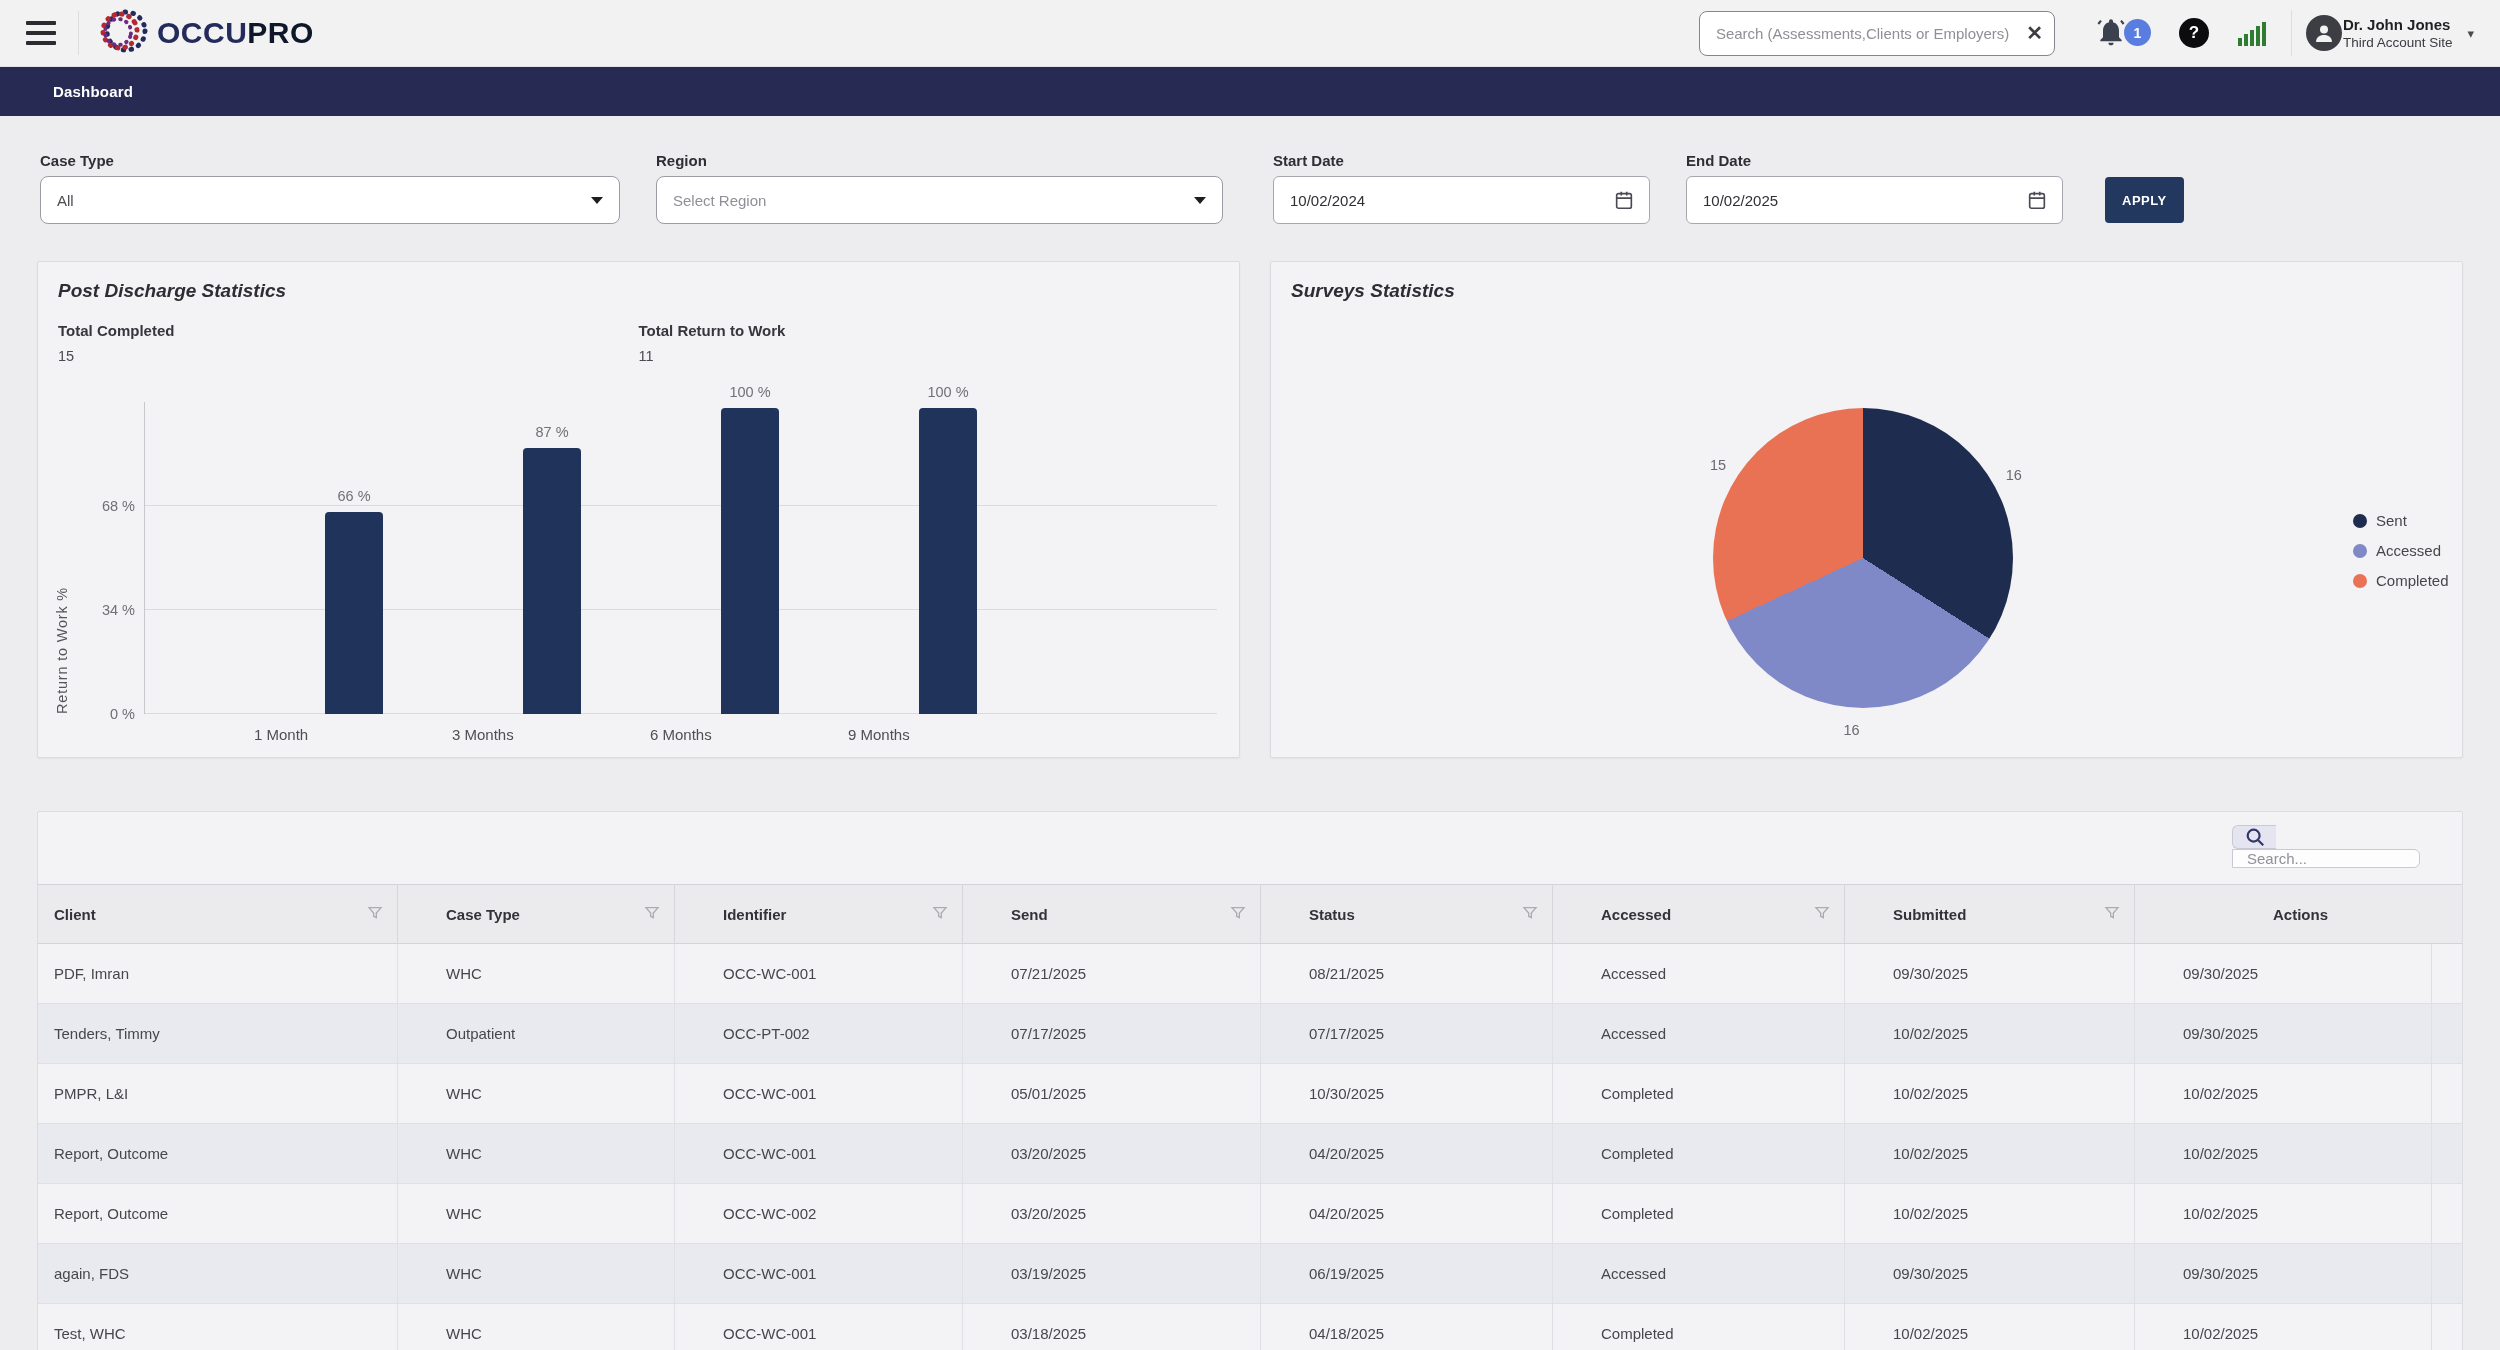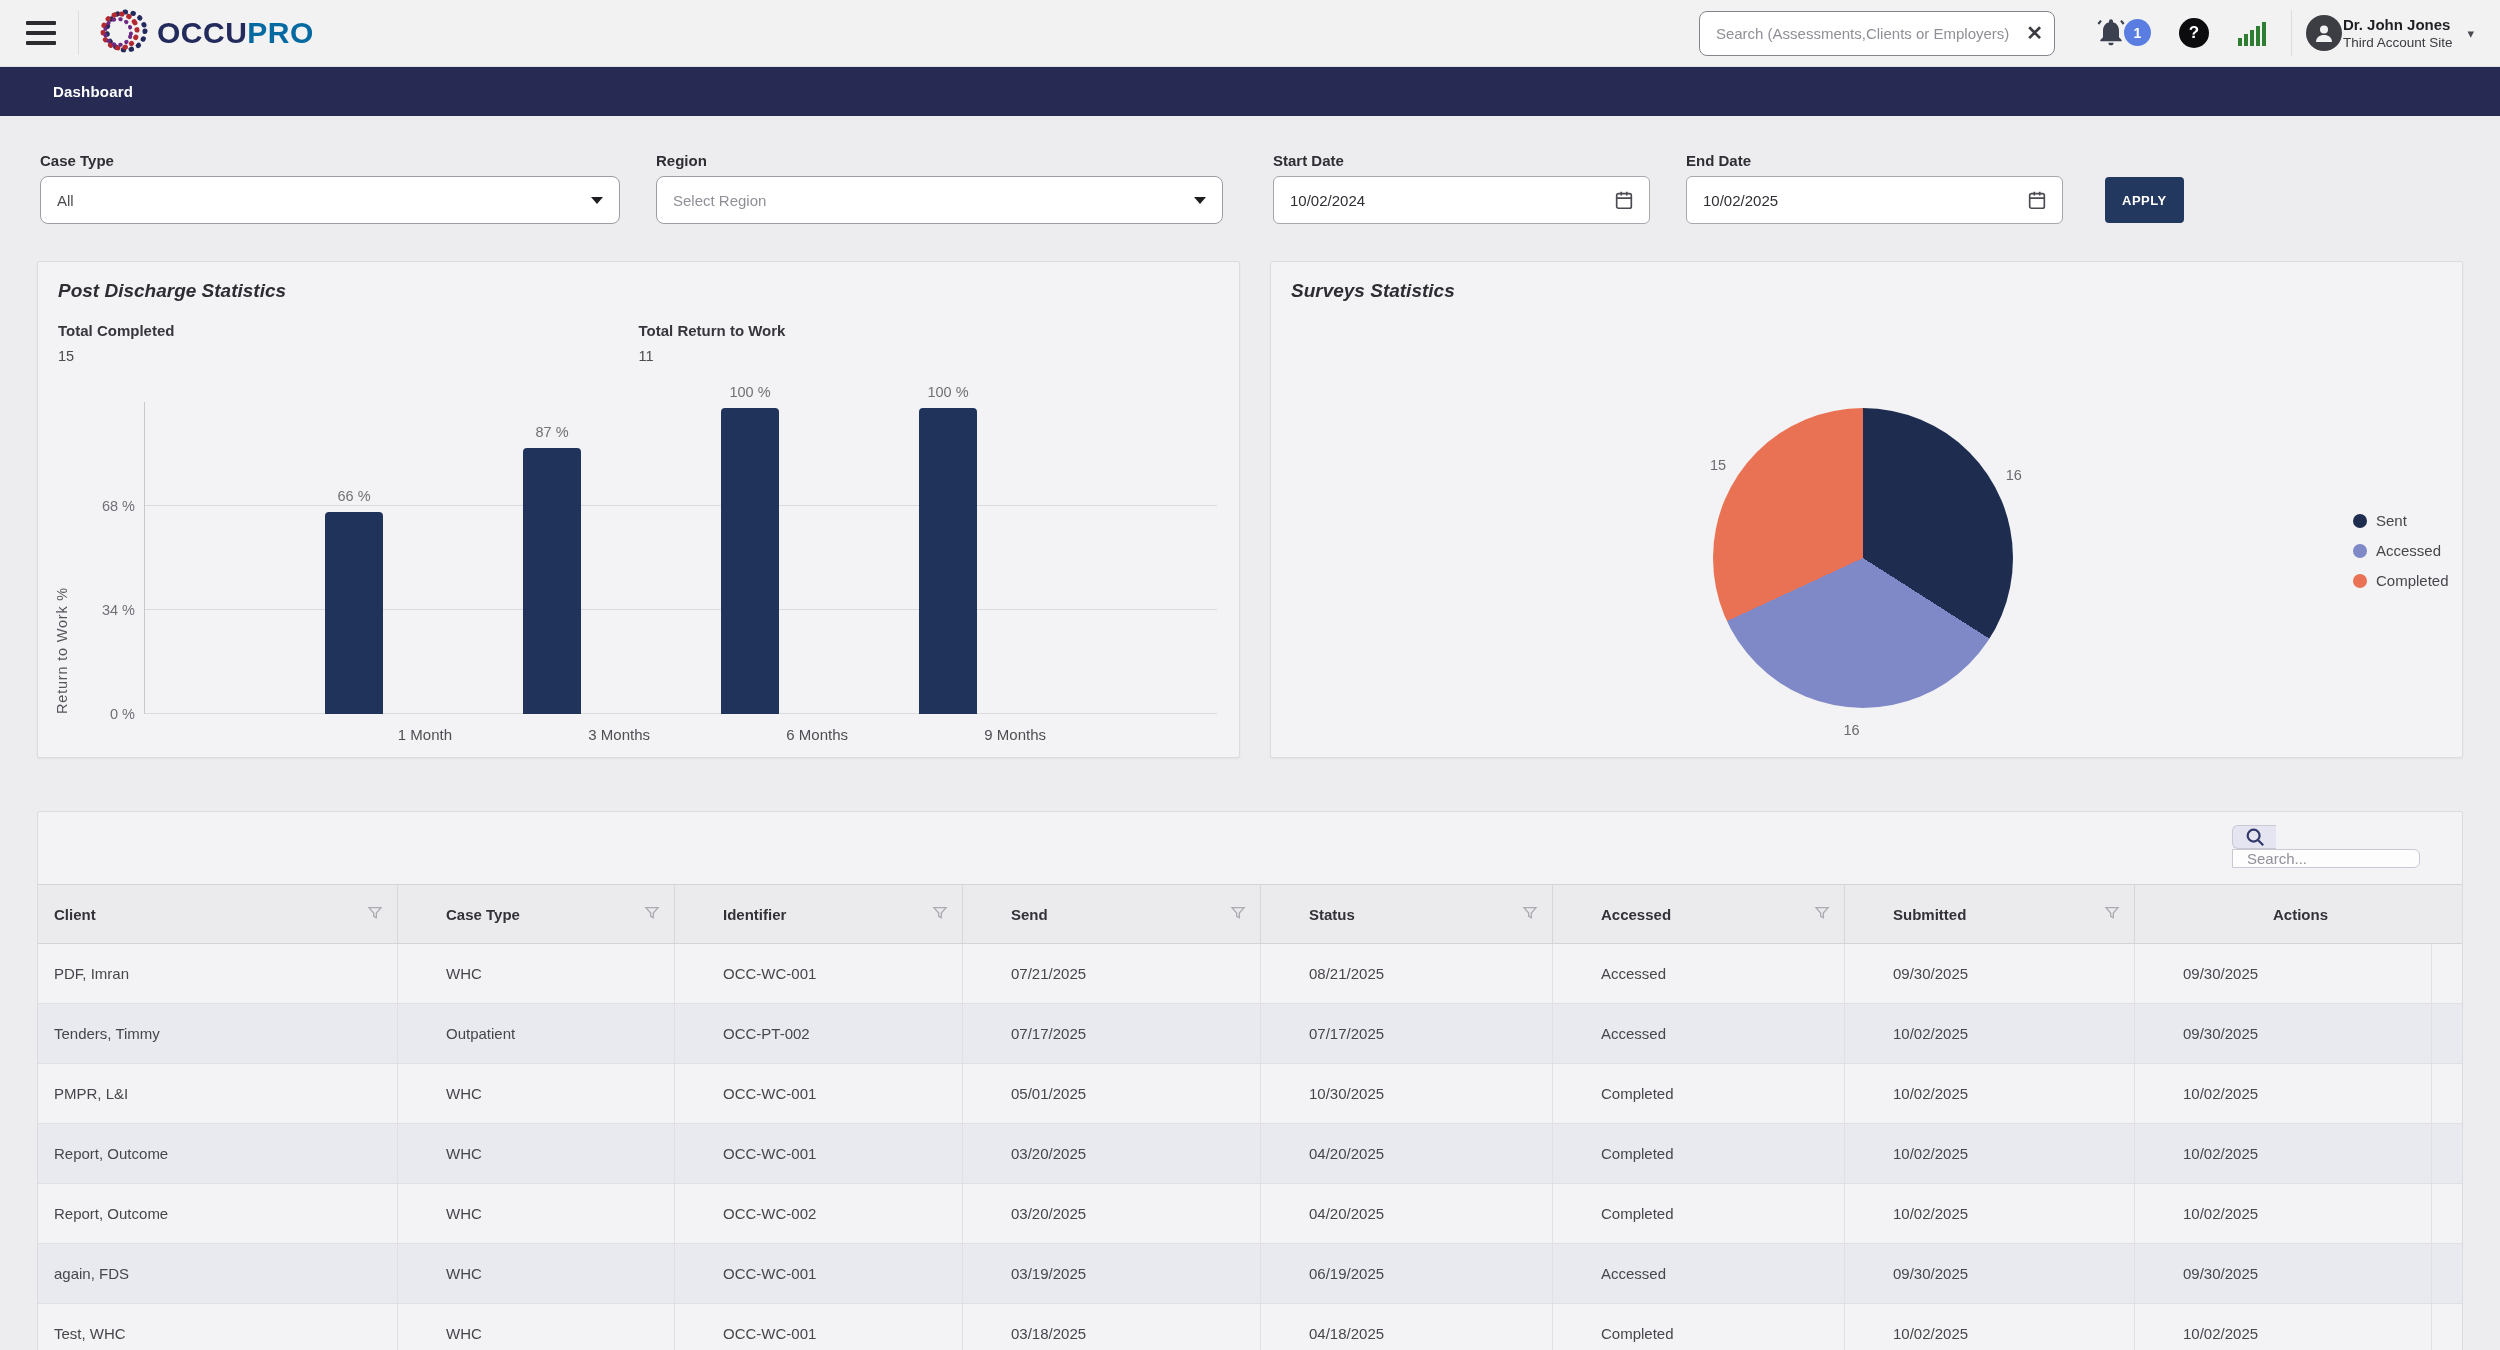--- a/index.html
+++ b/index.html
@@ -7,21 +7,21 @@
     font-family:"Liberation Sans", sans-serif; }
 
   
   .navbar { height:67px; background:#f2f2f3; border-bottom:1px solid #e2e2e6;
     display:flex; align-items:center; padding:0 26px; }
   .hamburger { width:30px; display:flex; flex-direction:column; gap:6px; cursor:pointer; margin-right:22px; }
   .hamburger span { height:4px; background:#2b2b30; border-radius:1px; }
   .nav-divider { width:1px; height:44px; background:#dddde1; margin-right:18px; }
   .logo { display:flex; align-items:center; gap:4px; }
   .logo-text { font-size:30px; font-weight:700; letter-spacing:.5px; }
-  .logo-occu { color:#232a5c; } .logo-pro { color:#0369a1; }
+  .logo-occu { color:#232a5c; } .logo-pro { color:#0f172a; }
   .nav-spacer { flex:1; }
   .nav-search { position:relative; width:356px; height:45px; margin-right:40px; }
   .nav-search input { width:100%; height:100%; border:1.5px solid #85858d; border-radius:8px;
     background:#fff; padding:0 44px 0 16px; font-size:15px; color:#333;
     font-family:"Liberation Sans", sans-serif; }
   .nav-search input::placeholder { color:#8f8f97; }
   .nav-search .clear { position:absolute; right:12px; top:50%; transform:translateY(-50%);
     font-size:20px; color:#3c3c42; cursor:pointer; font-weight:700; }
   .nav-icons { display:flex; align-items:center; gap:28px; margin-right:24px; }
   .bell-wrap { position:relative; width:56px; height:36px; }
@@ -81,21 +81,21 @@
   .bc-plotwrap { flex:1; }
   .bc-plot { position:relative; height:312px; border-left:1px solid #c7c7cc; margin-left:66px; }
   .gridline { position:absolute; left:0; right:0; height:1px; background:#dbdbdf; }
   .tick { position:absolute; right:calc(100% + 10px); transform:translateY(-50%);
     font-size:14.5px; color:#6f6f76; white-space:nowrap; }
   .bars-row { position:absolute; left:110px; bottom:0; display:flex; }
   .bar-slot { width:198px; display:flex; flex-direction:column; align-items:center; justify-content:flex-end; }
   .bar-value { font-size:14.5px; color:#707076; margin-bottom:8px; }
   .bar-rect { width:58px; background:#20335a; border-radius:4px 4px 0 0; }
   .xlabels { display:flex; margin-left:176px; margin-top:12px; }
-  .xlabel { width:198px; text-align:right; font-size:15px; color:#4e4e55; }
+  .xlabel { width:198px; text-align:left; font-size:15px; color:#4e4e55; }
 
   
   .pie-wrap { position:absolute; left:442px; top:146px; width:300px; height:300px; }
   .pie { width:300px; height:300px; border-radius:50%; }
   .pie-label { position:absolute; transform:translate(-50%,-50%); font-size:14.5px; color:#6a6a70; }
   .legend { position:absolute; left:1082px; top:250px; display:flex; flex-direction:column; gap:13px; }
   .legend-item { display:flex; align-items:center; gap:9px; }
   .legend-dot { width:14px; height:14px; border-radius:50%; }
   .legend-label { font-size:15px; color:#46464c; }
 

